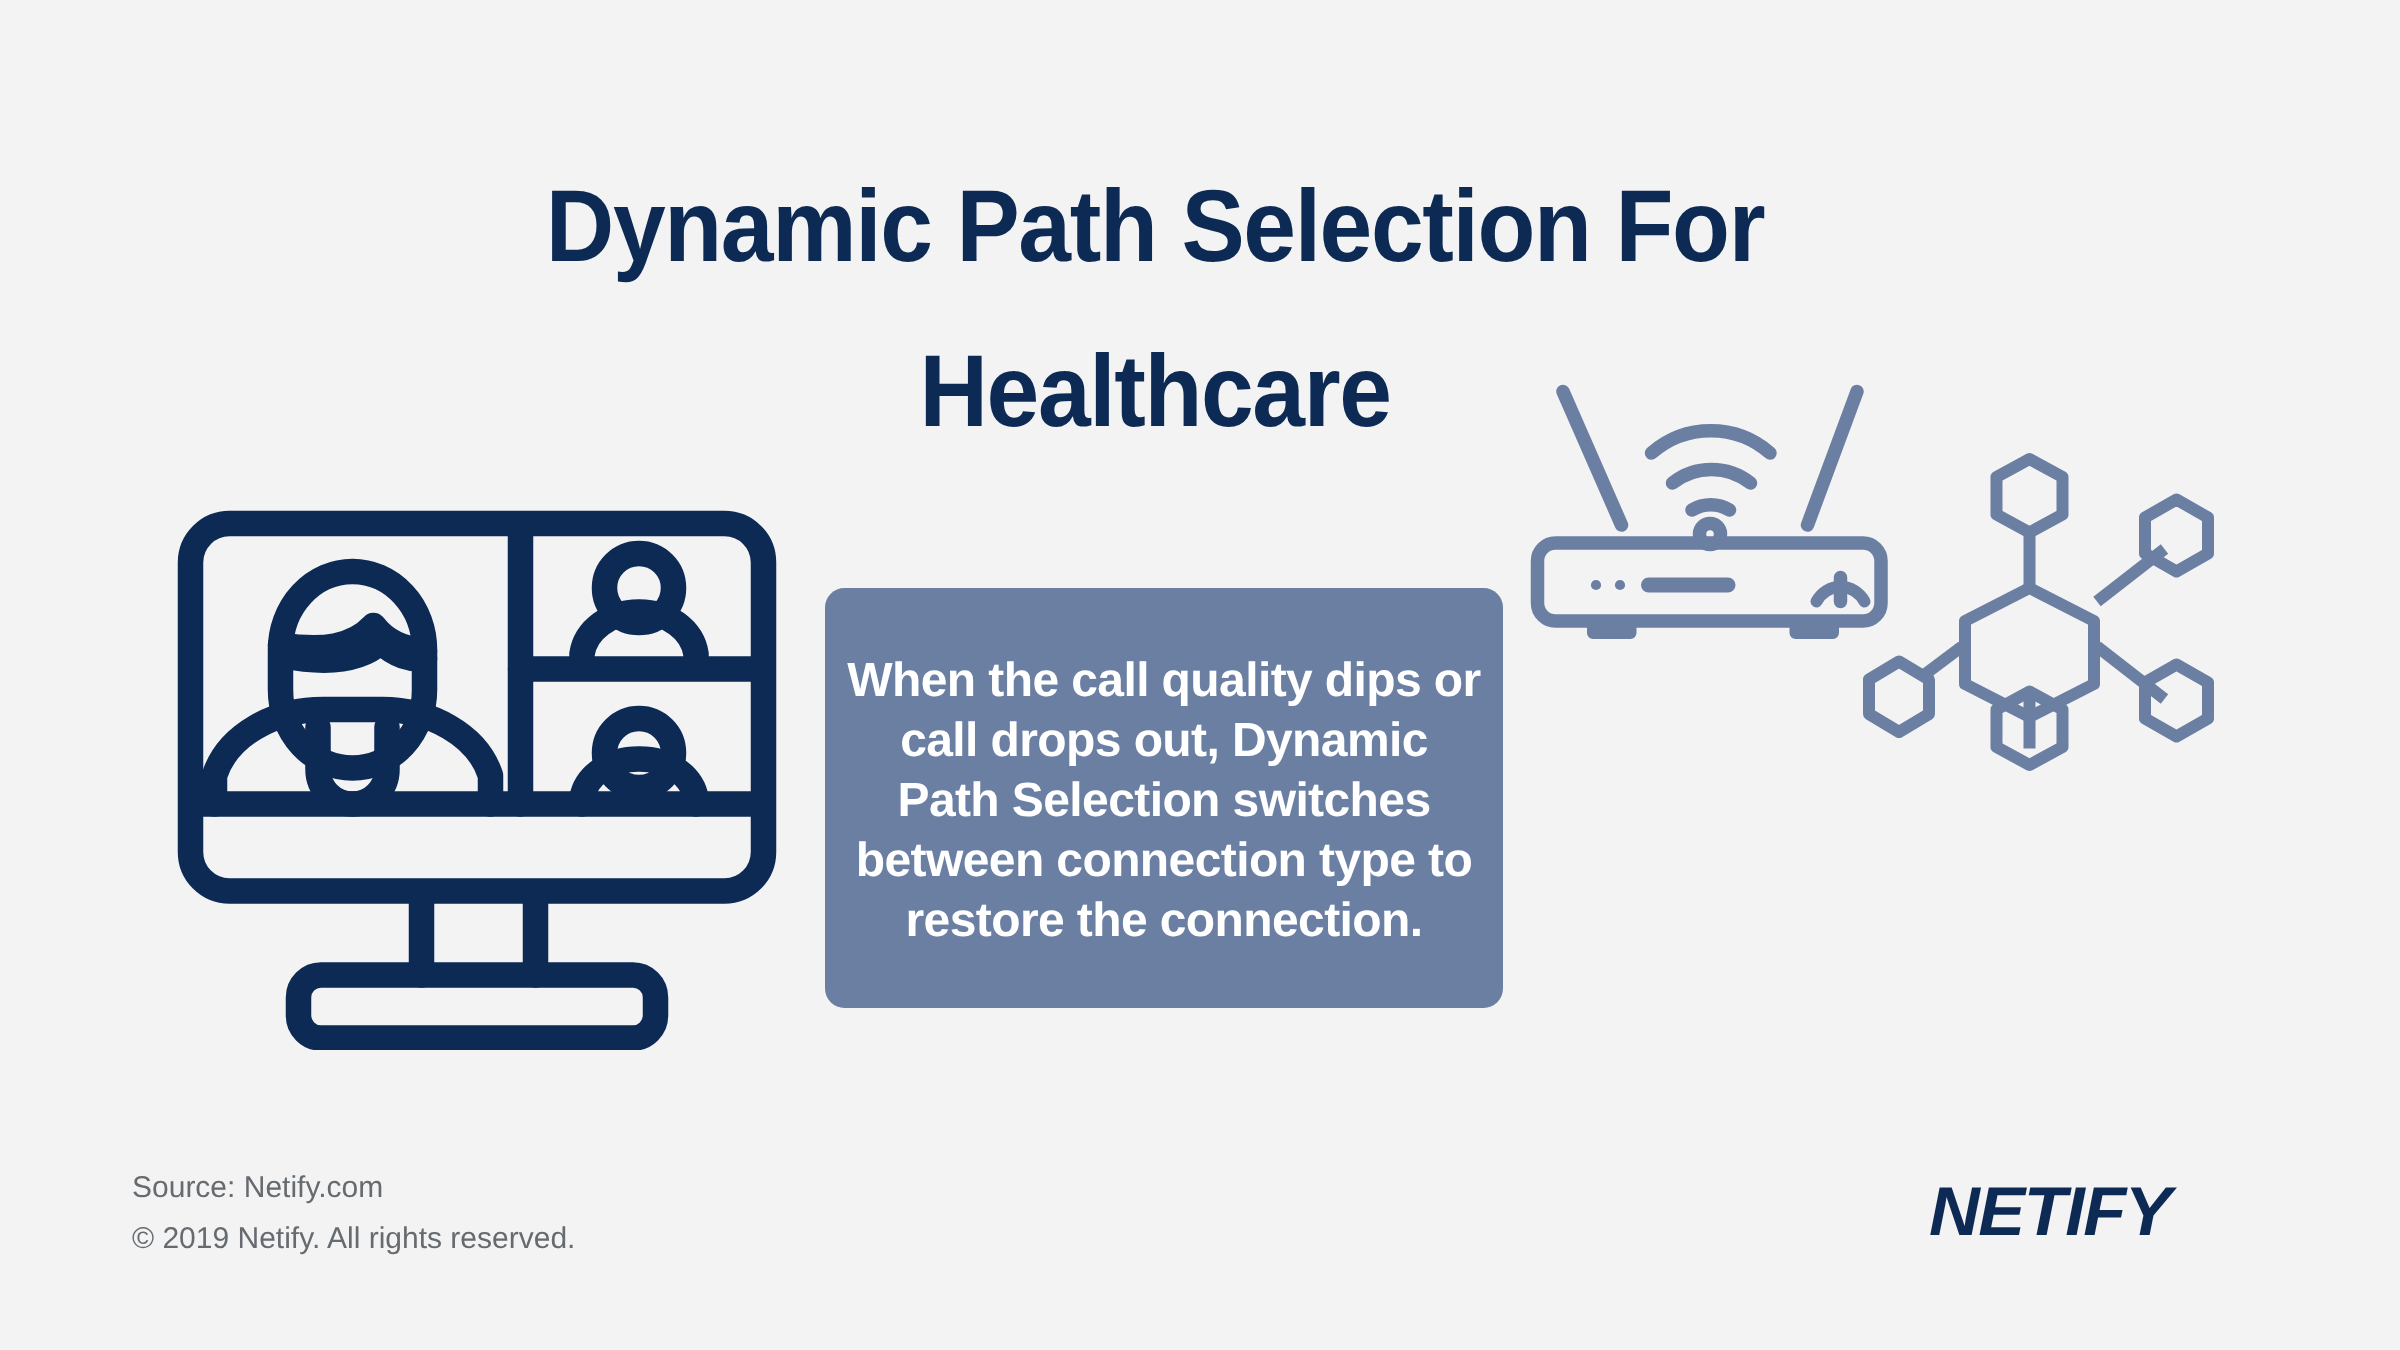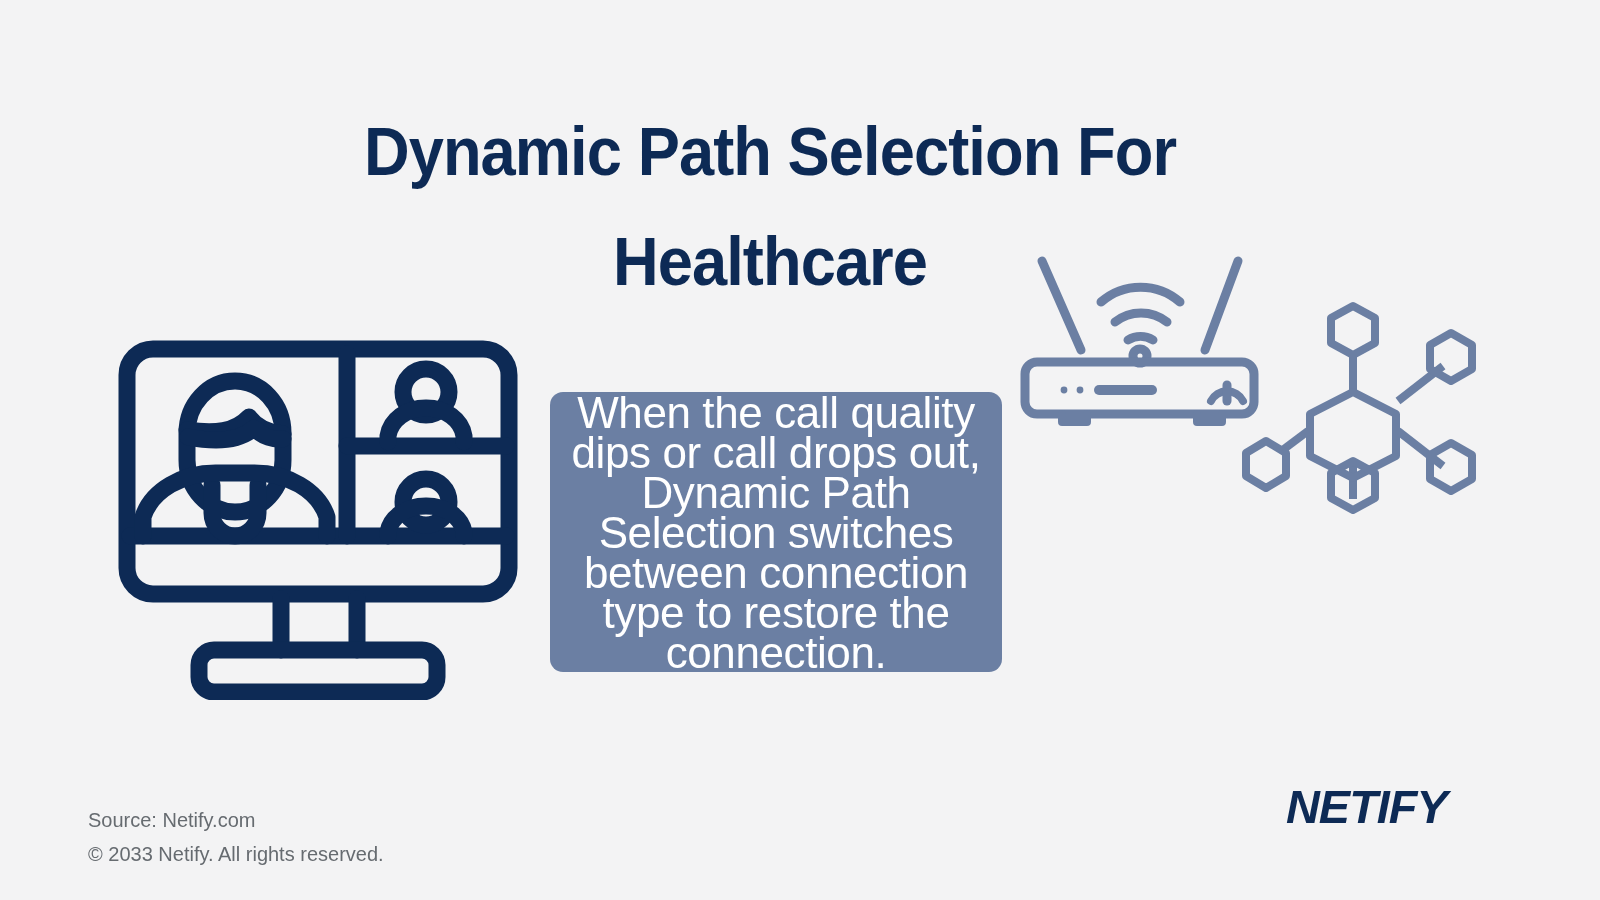--- a/index.html
+++ b/index.html
@@ -47,22 +47,22 @@
     background: #6b7fa3;
     border-radius: 13px;
     box-sizing: border-box;
     padding: 8px 14px 6px 14px;
     display: flex;
     align-items: center;
     justify-content: center;
   }
   .callout-text {
     color: #ffffff;
-    font-weight: 400;
-    font-size: 44px;
+    font-weight: 700;
+    font-size: 32px;
     line-height: 40px;
     text-align: center;
     letter-spacing: -0.4px;
   }
 
   
   .subcaption {
     position: absolute;
     left: 550px;
     top: 696px;
@@ -76,21 +76,20 @@
   }
 
   
   .footer {
     position: absolute;
     left: 88px;
     top: 775px;
     color: #666b70;
     font-size: 20px;
     line-height: 34px;
-    margin-top: 28px;
   }
   .footer div { white-space: nowrap; }
 
   
   .logo {
     position: absolute;
     left: 1286px;
     top: 780px;
     color: #0d2a55;
     font-weight: 700;
@@ -201,18 +200,18 @@
   </div>
 
 
   <div class="callout">
     <div class="callout-text">When the call quality dips or call drops out, Dynamic Path Selection switches between connection type to restore the connection.</div>
   </div>
 
 
   <div class="footer">
     <div>Source: Netify.com</div>
-    <div>© 2033 Netify. All rights reserved.</div>
+    <div>© 2019 Netify. All rights reserved.</div>
   </div>
 
   <div class="logo">NETIFY</div>
 
 </div>
 
 </body></html>

